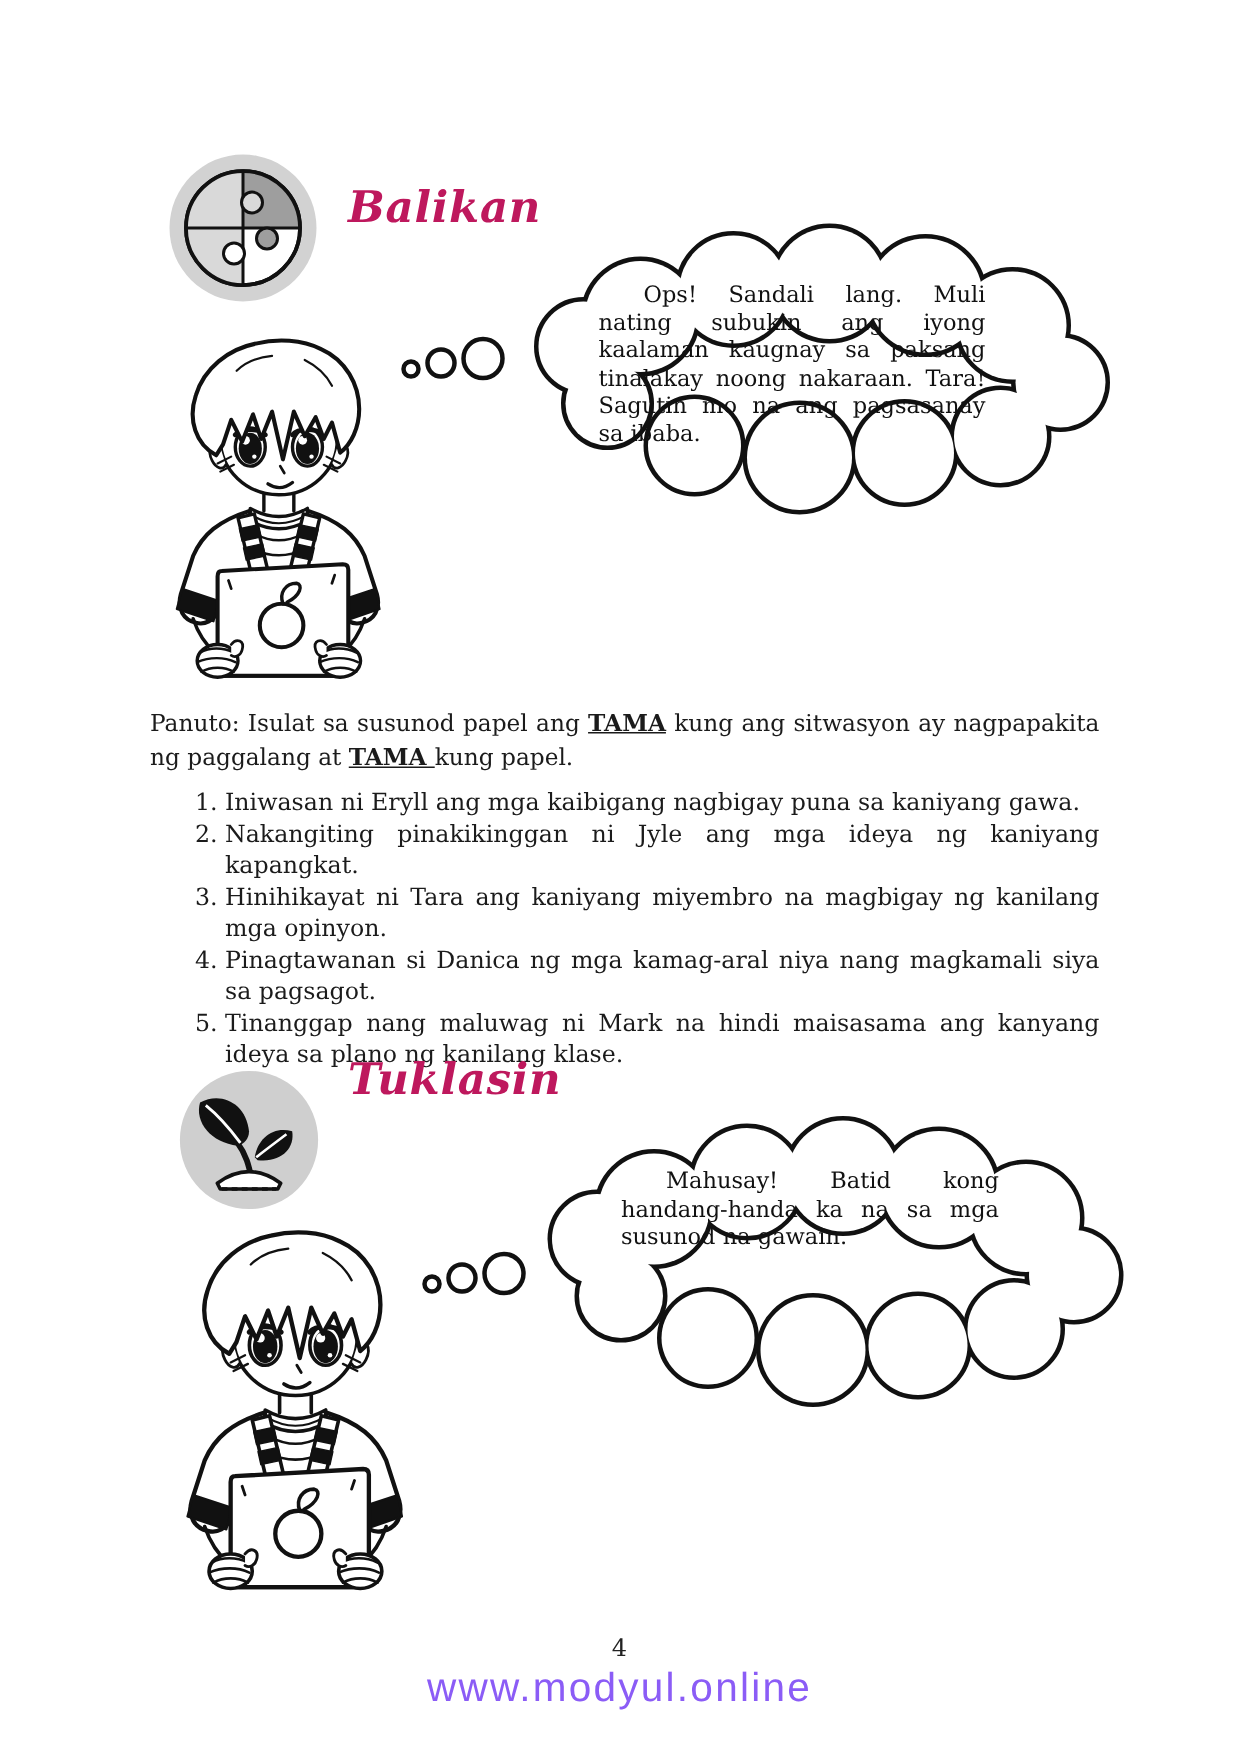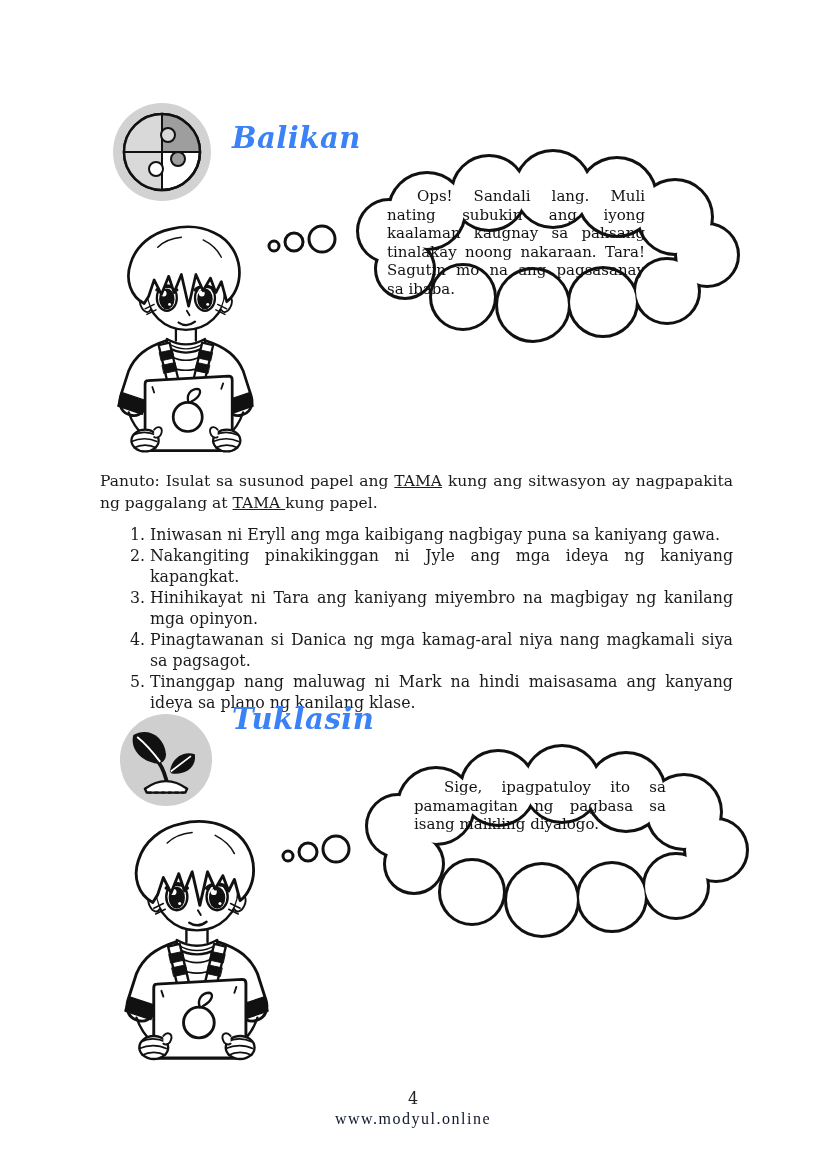--- a/index.html
+++ b/index.html
@@ -11,54 +11,54 @@
     color:#1b1b1b;
   }
   .abs { position:absolute; }
 
   
   .icon-circle { position:absolute; }
   .section-title {
     position:absolute;
     font-family:"DejaVu Serif","Liberation Serif",serif;
     font-weight:700; font-style:italic;
-    font-size:29px; color:#3b82f6; letter-spacing:.5px;
+    font-size:29px; color:#be185d; letter-spacing:.5px;
   }
 
   
   .cloud { position:absolute; }
   .cloud svg { display:block; }
   .bubble-text {
     position:absolute;
     font-size:15px; line-height:18.6px;
     text-align:justify; color:#111;
   }
   .bubble-text p { text-indent:30px; }
 
   
   .panuto {
     position:absolute; left:100px; top:471px; width:633px;
     font-size:15.5px; line-height:21.5px; text-align:justify;
   }
-  .kw { font-weight:400; text-decoration:underline; }
+  .kw { font-weight:700; text-decoration:underline; }
   .qlist { position:absolute; left:100px; top:524px; width:633px;
     font-size:15.8px; line-height:21px; }
   .qitem { display:flex; margin-left:30px; }
   .qnum { flex:0 0 20px; }
   .qtext { flex:1; text-align:justify; }
 
   
   .page-number {
     position:absolute; left:0; top:1089px; width:100%;
     text-align:center; font-size:16px; color:#222;
   }
   .watermark {
     position:absolute; left:0; top:1110px; width:100%;
-    text-align:center; font-size:16px; color:#0f172a;
-    font-family:Liberation Serif, serif;
+    text-align:center; font-size:27px; color:#8b5cf6;
+    font-family:Liberation Sans, sans-serif;
     letter-spacing:1.5px;
   }
 </style>
 </head>
 <body>
 
 <div class="page">
 
   <svg width="0" height="0" style="position:absolute" aria-hidden="true">
     <defs>
@@ -157,21 +157,21 @@
       </svg>
     </span>
 
     <h2 class="section-title" style="left:232px;top:121px">Balikan</h2>
 
     <div class="cloud" style="left:355px;top:147px;width:392px;height:198px">
       <svg viewBox="0 0 392 198" width="392" height="198">
         <use href="#cloud-circles" fill="#ffffff" stroke="#111" stroke-width="6"></use>
         <use href="#cloud-circles" fill="#ffffff" stroke="none"></use>
       </svg>
-      <div class="bubble-text" style="left:32px;top:40px;width:258px">
+      <div class="bubble-text" style="left:44px;top:40px;width:258px">
         <p>Ops! Sandali lang. Muli nating subukin ang iyong kaalaman kaugnay sa paksang tinalakay noong nakaraan. Tara! Sagutin mo na ang pagsasanay sa ibaba.</p>
       </div>
     </div>
 
     <span class="abs" style="left:264px;top:222px">
       <svg viewBox="0 0 85 45" width="85" height="45">
         <g fill="#fff" stroke="#111" stroke-width="3">
           <circle cx="10" cy="24" r="5"></circle>
             <circle cx="30" cy="20" r="9"></circle>
             <circle cx="58" cy="17" r="13"></circle>
@@ -227,21 +227,21 @@
     </span>
 
     <h2 class="section-title" style="left:232px;top:702px">Tuklasin</h2>
 
     <div class="cloud" style="left:364px;top:742px;width:392px;height:198px">
       <svg viewBox="0 0 392 198" width="392" height="198">
         <use href="#cloud-circles" fill="#ffffff" stroke="#111" stroke-width="6"></use>
         <use href="#cloud-circles" fill="#ffffff" stroke="none"></use>
       </svg>
       <div class="bubble-text" style="left:50px;top:36px;width:252px">
-        <p>Sige, ipagpatuloy ito sa pamamagitan ng pagbasa sa isang maikling diyalogo.</p>
+        <p>Mahusay! Batid kong handang-handa ka na sa mga susunod na gawain.</p>
       </div>
     </div>
 
     <span class="abs" style="left:278px;top:832px">
       <svg viewBox="0 0 85 45" width="85" height="45">
         <g fill="#fff" stroke="#111" stroke-width="3">
           <circle cx="10" cy="24" r="5"></circle>
             <circle cx="30" cy="20" r="9"></circle>
             <circle cx="58" cy="17" r="13"></circle>
         </g>

